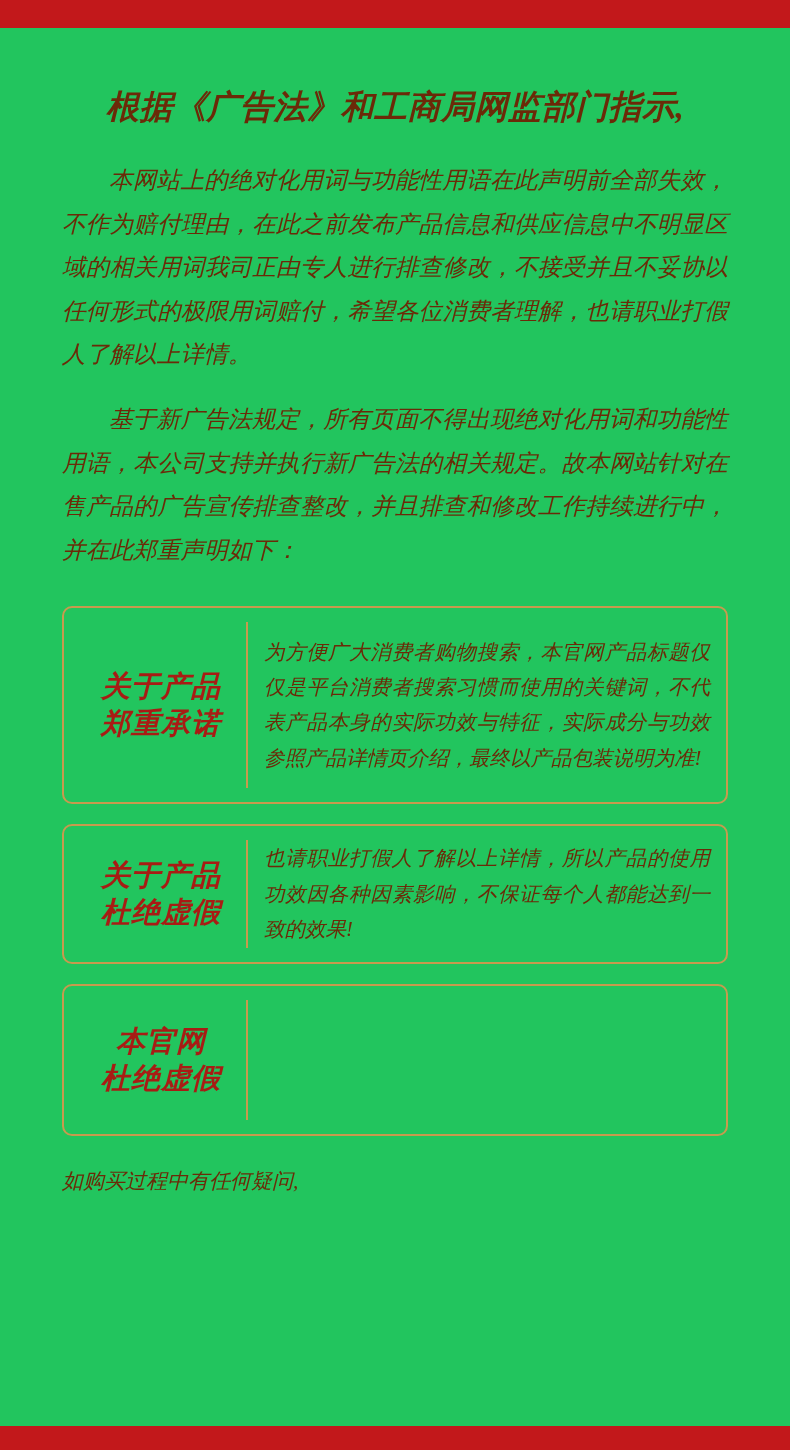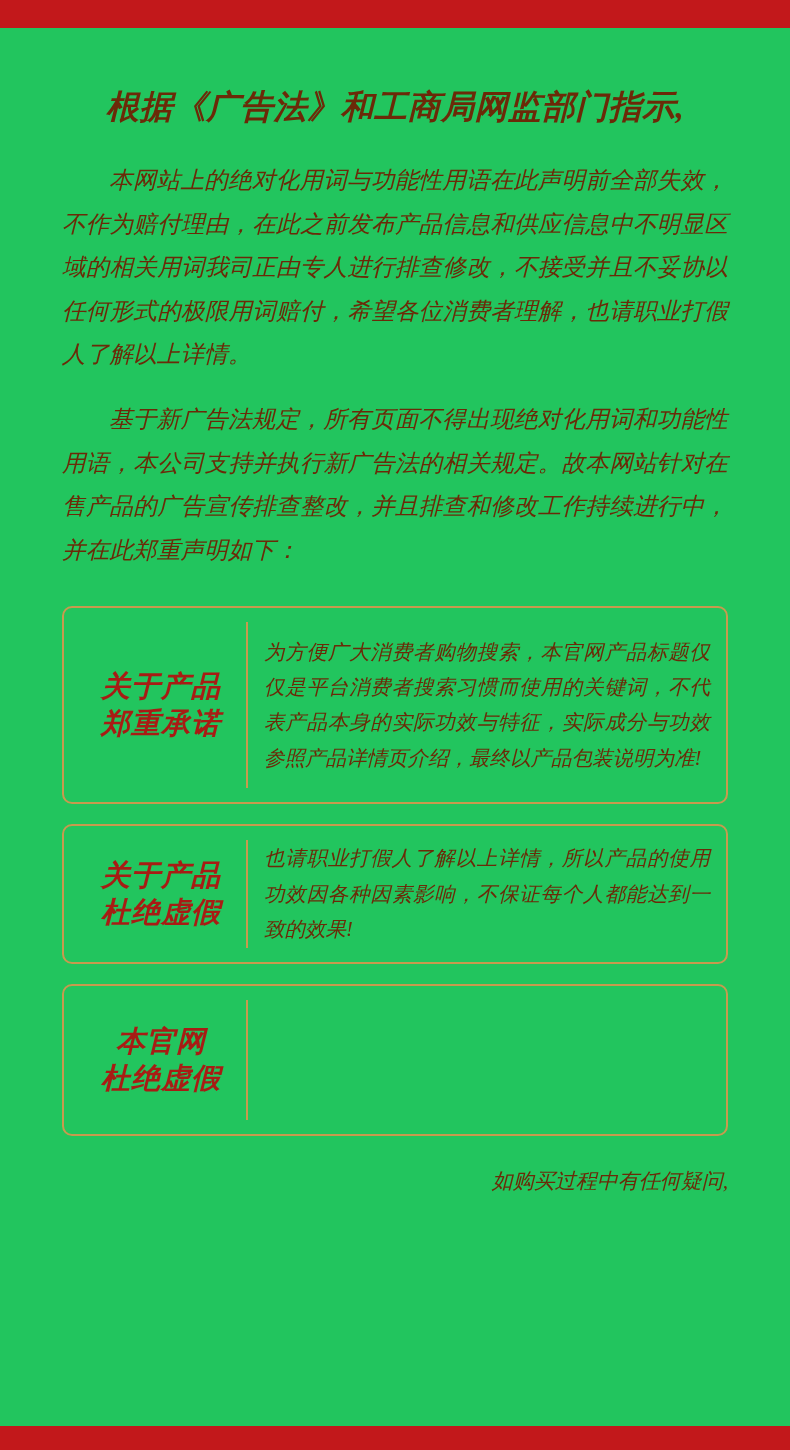--- a/index.html
+++ b/index.html
@@ -108,21 +108,21 @@
     display: flex;
     align-items: center;
   }
 
   .card.card1 { min-height: 198px; }
   .card.card2 { min-height: 140px; }
   .card.card3 { min-height: 152px; }
 
   .footer-note {
     margin-top: 28px;
-    text-align: right;
+    text-align: left;
     font-size: 21px;
     line-height: 1.65;
     color: #6b2a08;
   }
   .footer-note span { display: block; }
 </style>
 </head>
 <body>
 
 <div class="page">

